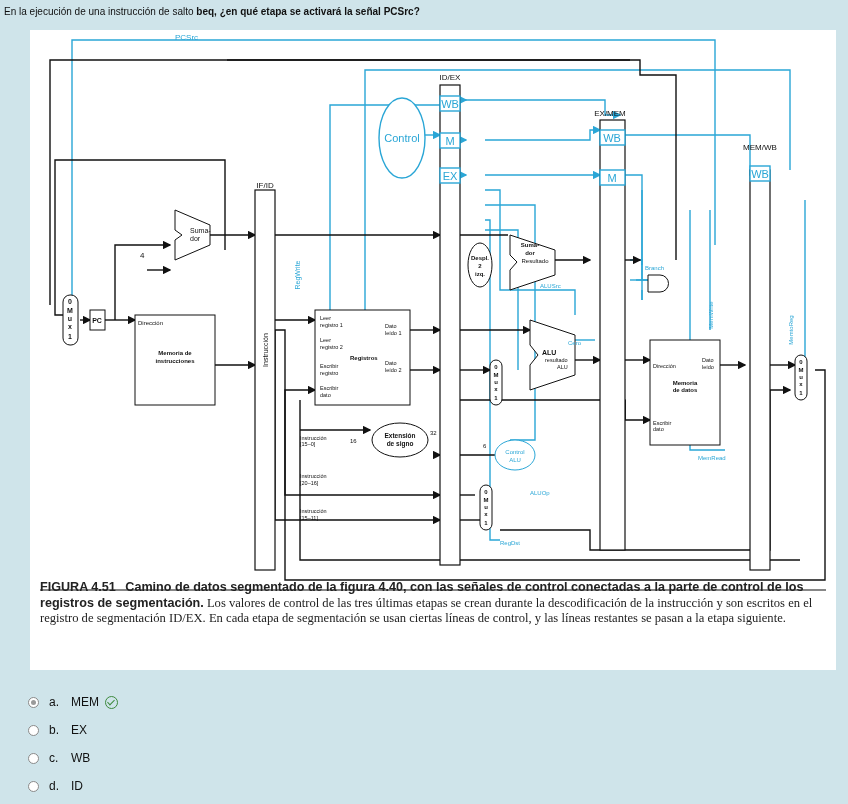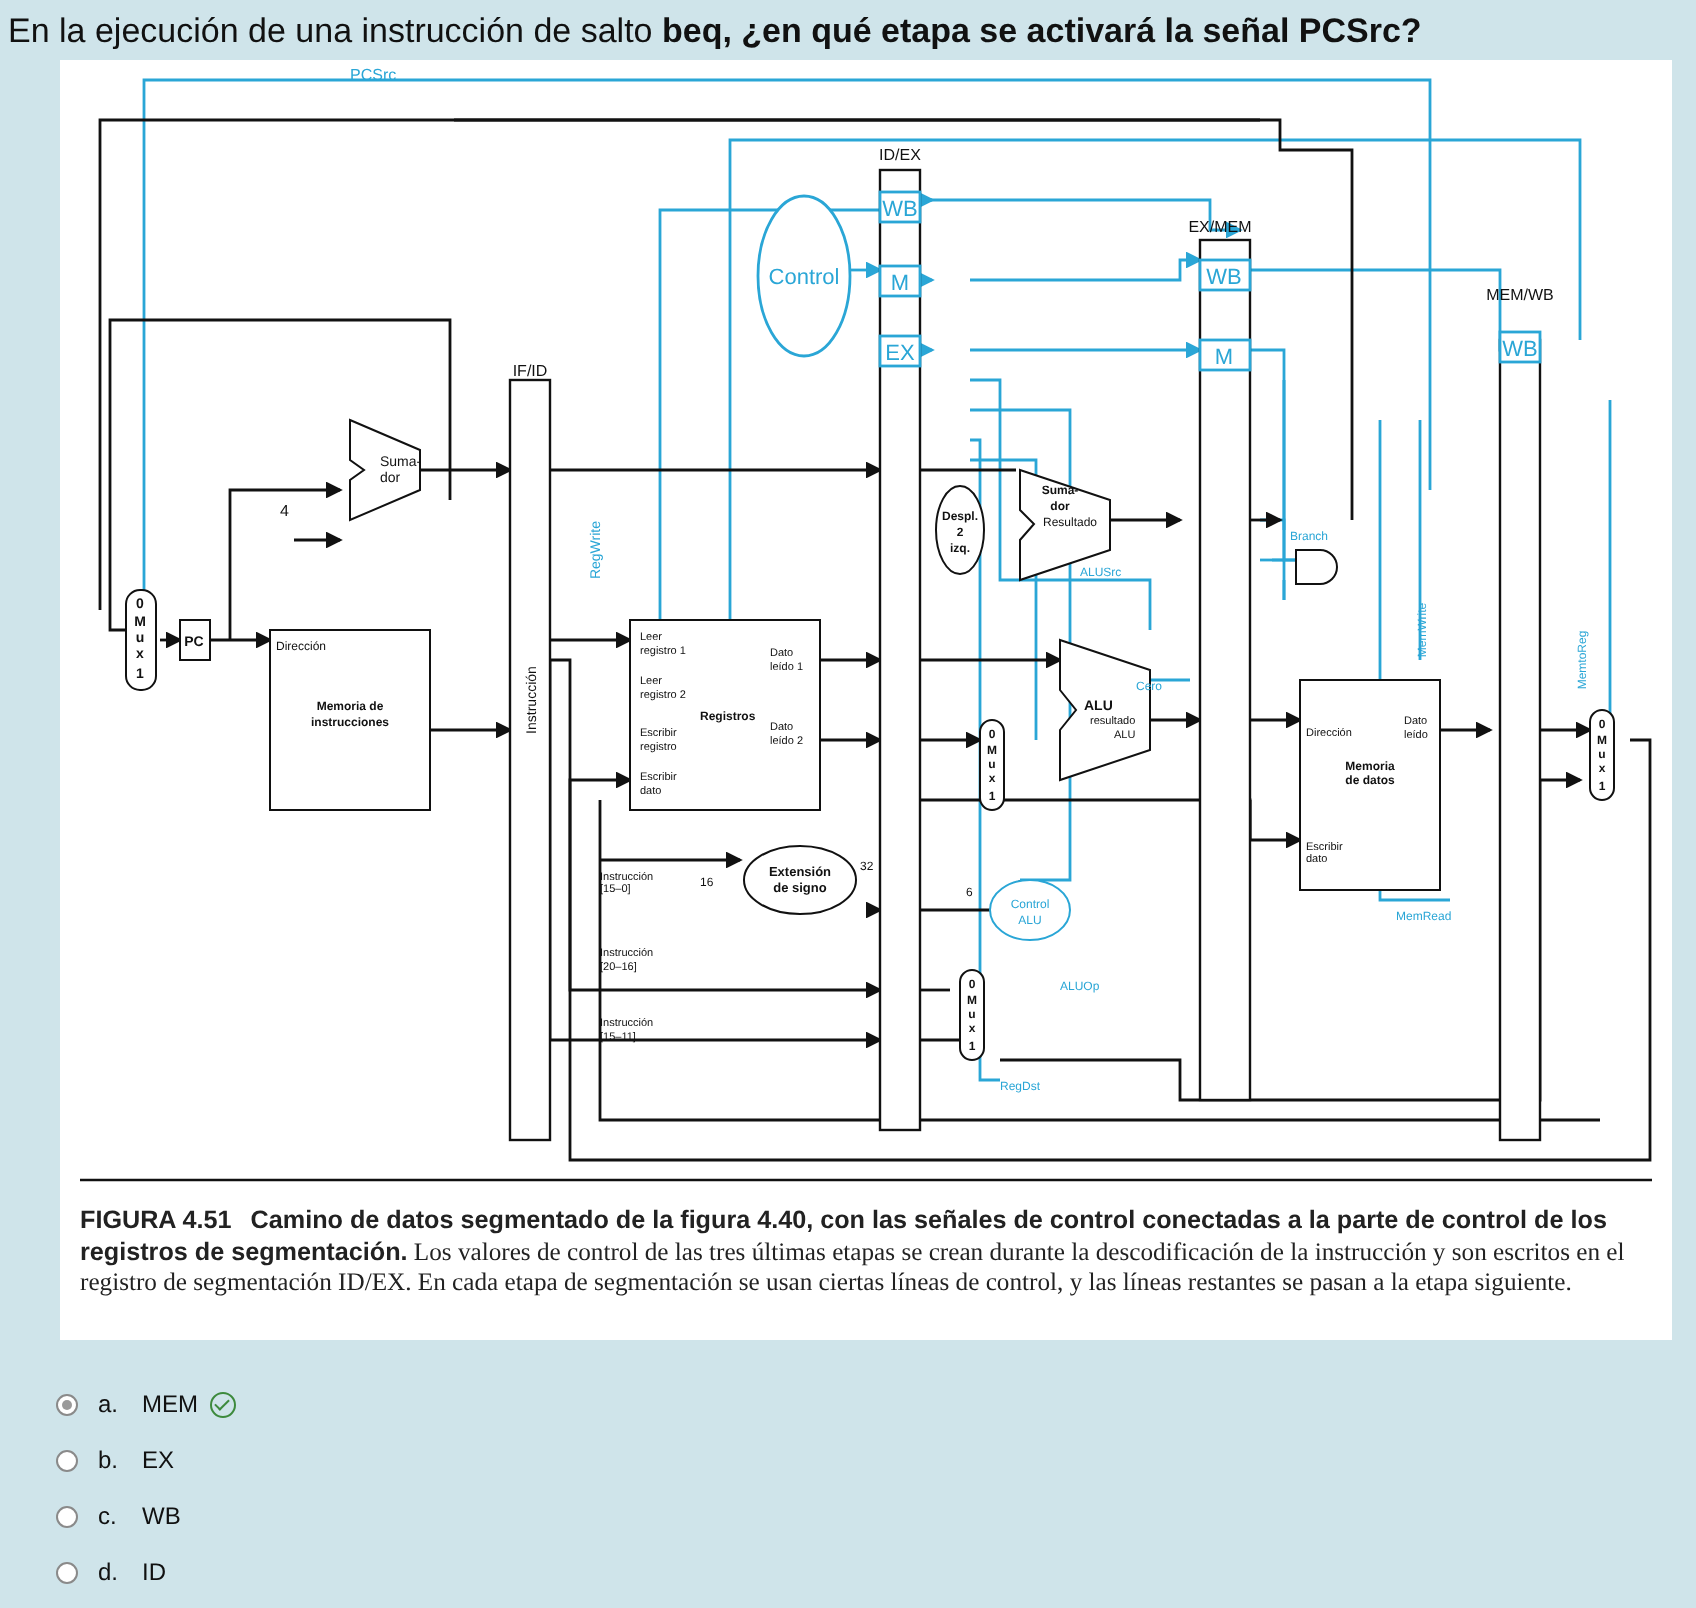--- a/index.html
+++ b/index.html
@@ -1,20 +1,20 @@
 <!DOCTYPE html>
 <html><head>
 <meta charset="utf-8">
 <style>
   html,body{margin:0;padding:0;}
   body{width:848px;height:804px;background:#cfe4ea;font-family:"Liberation Sans",sans-serif;position:relative;overflow:hidden;}
-  .question{position:absolute;left:4px;top:6px;font-size:17px;color:#111;}
+  .question{position:absolute;left:4px;top:6px;font-size:10px;color:#111;}
   .question b{font-weight:bold;}
   .figure{position:absolute;left:30px;top:30px;width:806px;height:640px;background:#fff;}
-  .caption{position:absolute;left:40px;top:603px;width:786px;font-family:"Liberation Serif",serif;font-size:12.6px;line-height:15.5px;color:#222;}
+  .caption{position:absolute;left:40px;top:580px;width:786px;font-family:"Liberation Serif",serif;font-size:12.6px;line-height:15.5px;color:#222;}
   .caption .fig{font-family:"Liberation Sans",sans-serif;font-weight:bold;font-size:12.6px;}
   .answers{position:absolute;left:28px;top:688px;font-size:12px;color:#111;}
   .ans{display:flex;align-items:center;height:28px;}
   .radio{width:9px;height:9px;border:1px solid #8a8a8a;border-radius:50%;background:#fff;margin-right:10px;position:relative;}
   .radio.sel::after{content:"";position:absolute;left:2px;top:2px;width:5px;height:5px;border-radius:50%;background:#9a9a9a;}
   .ans .letter{width:22px;}
   .check{display:inline-block;width:11px;height:11px;border:1.3px solid #3d8a3d;border-radius:50%;margin-left:6px;position:relative;}
   .check::after{content:"";position:absolute;left:3px;top:1px;width:3px;height:6px;border:solid #3d8a3d;border-width:0 1.5px 1.5px 0;transform:rotate(45deg);}
   svg text{font-family:"Liberation Sans",sans-serif;}
 </style>

